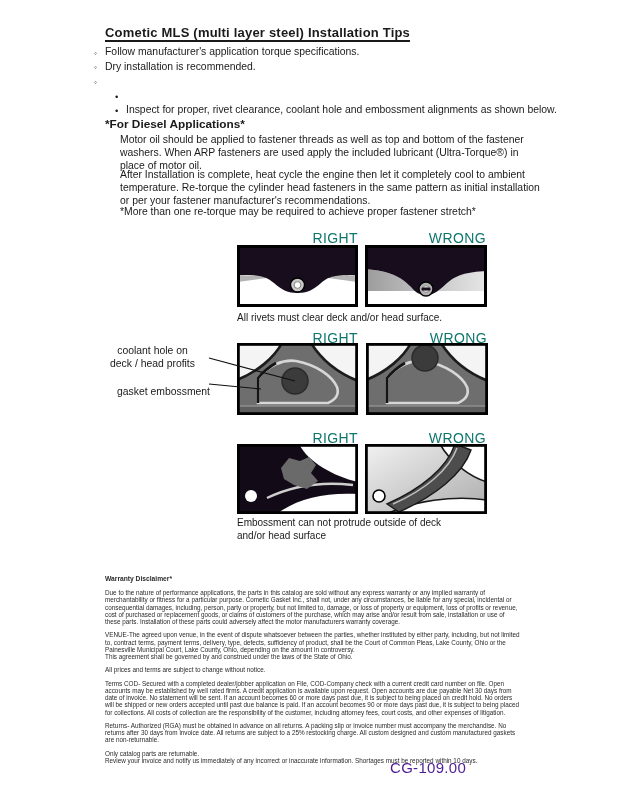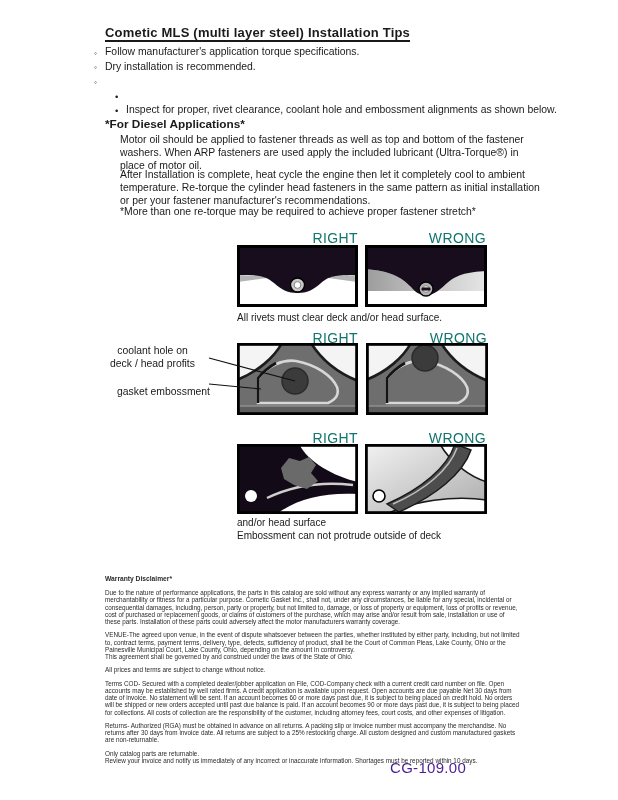--- a/index.html
+++ b/index.html
@@ -173,22 +173,22 @@
       <rect x="0" y="0" width="122" height="70" fill="#ffffff"></rect>
       <path d="M0,0 L75,0 C85,18 105,33 122,38 L122,56 C88,51 48,57 22,70 L0,70 Z" fill="url(#bandGrad)" stroke="#1a1a1a" stroke-width="1.6"></path>
       <path d="M90,0 C82,24 56,45 22,60 L34,68 C70,52 98,30 106,6 Z" fill="#4d4d4d" stroke="#1a1a1a" stroke-width="1.4"></path>
       <path d="M92,4 C84,26 60,46 28,60" fill="none" stroke="#bdbdbd" stroke-width="1.6"></path>
       <circle cx="14" cy="52" r="6" fill="#ffffff" stroke="#000000" stroke-width="1.6"></circle>
       <rect x="1.4" y="1.4" width="119.2" height="67.2" fill="none" stroke="#000000" stroke-width="2.8"></rect>
     </svg>
   </div>
 
   <div class="dg-cap" style="left:237px;top:516px;width:300px;">
+    <div>Embossment can not protrude outside of deck</div>
     <div>and/or head surface</div>
-    <div>Embossment can not protrude outside of deck</div>
   </div>
 
   <div class="disclaimer">
     <div class="disc-head">Warranty Disclaimer*</div>
     <p class="disc-p">Due to the nature of performance applications, the parts in this catalog are sold without any express warranty or any implied warranty of merchantability or fitness for a particular purpose.  Cometic Gasket Inc., shall not, under any circumstances, be liable for any special, incidental or consequential damages, including, person, party or property, but not limited to, damage, or loss of property or equipment, loss of profits or revenue, cost of purchased or replacement goods, or claims of customers of the purchase, which may arise and/or result from sale, installation or use of these parts.  Installation of these parts could adversely affect the motor manufacturers warranty coverage.</p>
     <p class="disc-p tight">VENUE-The agreed upon venue, in the event of dispute whatsoever between the parties, whether instituted by either party, including, but not limited to, contract terms, payment terms, delivery, type, defects, sufficiency of product, shall be the Court of Common Pleas, Lake County, Ohio or the Painesville Municipal Court, Lake County, Ohio, depending on the amount in controversy.</p>
     <p class="disc-p">This agreement shall be governed by and construed under the laws of the State of Ohio.</p>
     <p class="disc-p">All prices and terms are subject to change without notice.</p>
     <p class="disc-p">Terms COD- Secured with a completed dealer/jobber application on File, COD-Company check with a current credit card number on file.  Open accounts may be established by well rated firms.  A credit application is available upon request.  Open accounts are due payable Net 30 days from date of invoice.  No statement will be sent.  If an account becomes 60 or more days past due, it is subject to being placed on credit hold.  No orders will be shipped or new orders accepted until past due balance is paid.  If an account becomes 90 or more days past due, it is subject to being placed for collections.  All costs of collection are the responsibility of the customer, including attorney fees, court costs, and other expenses of litigation.</p>
     <p class="disc-p">Returns- Authorized (RGA) must be obtained in advance on all returns.  A packing slip or invoice number must accompany the merchandise.  No returns after 30 days from invoice date.  All returns are subject to a 25% restocking charge.  All custom designed and custom manufactured gaskets are non-returnable.</p>

